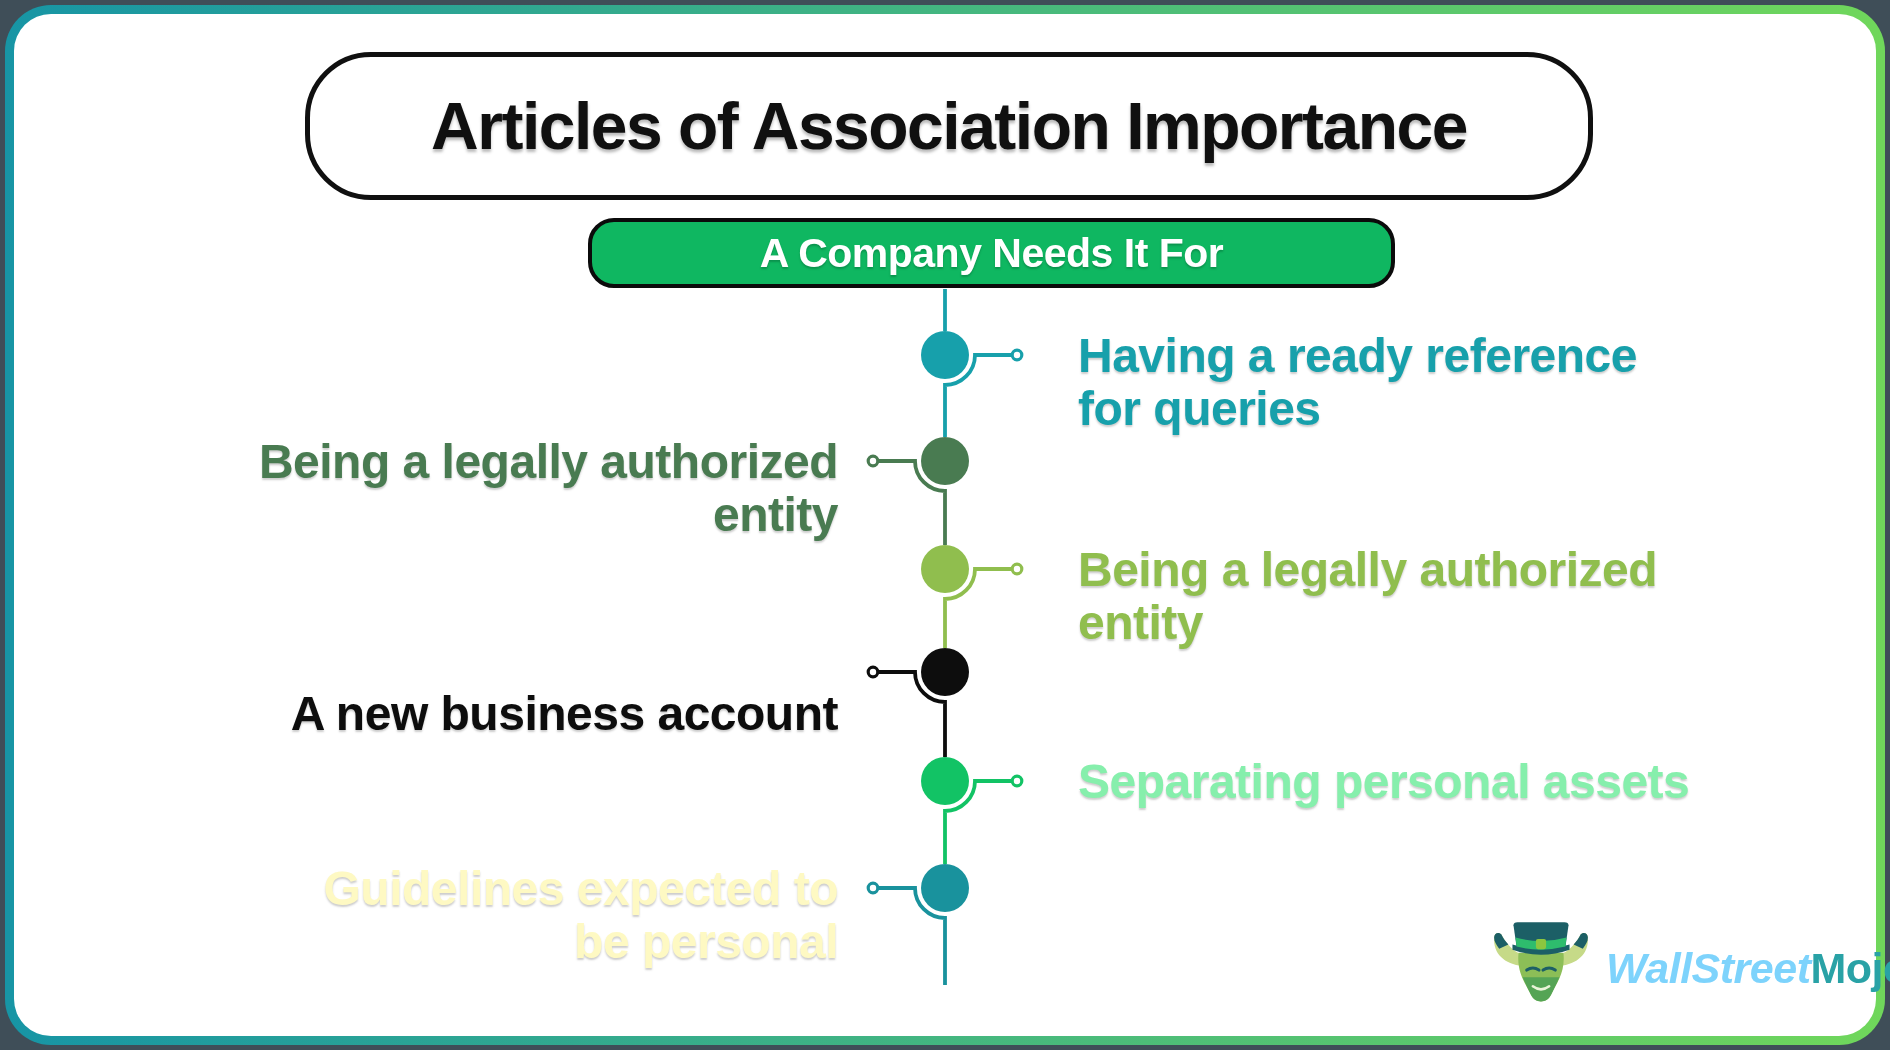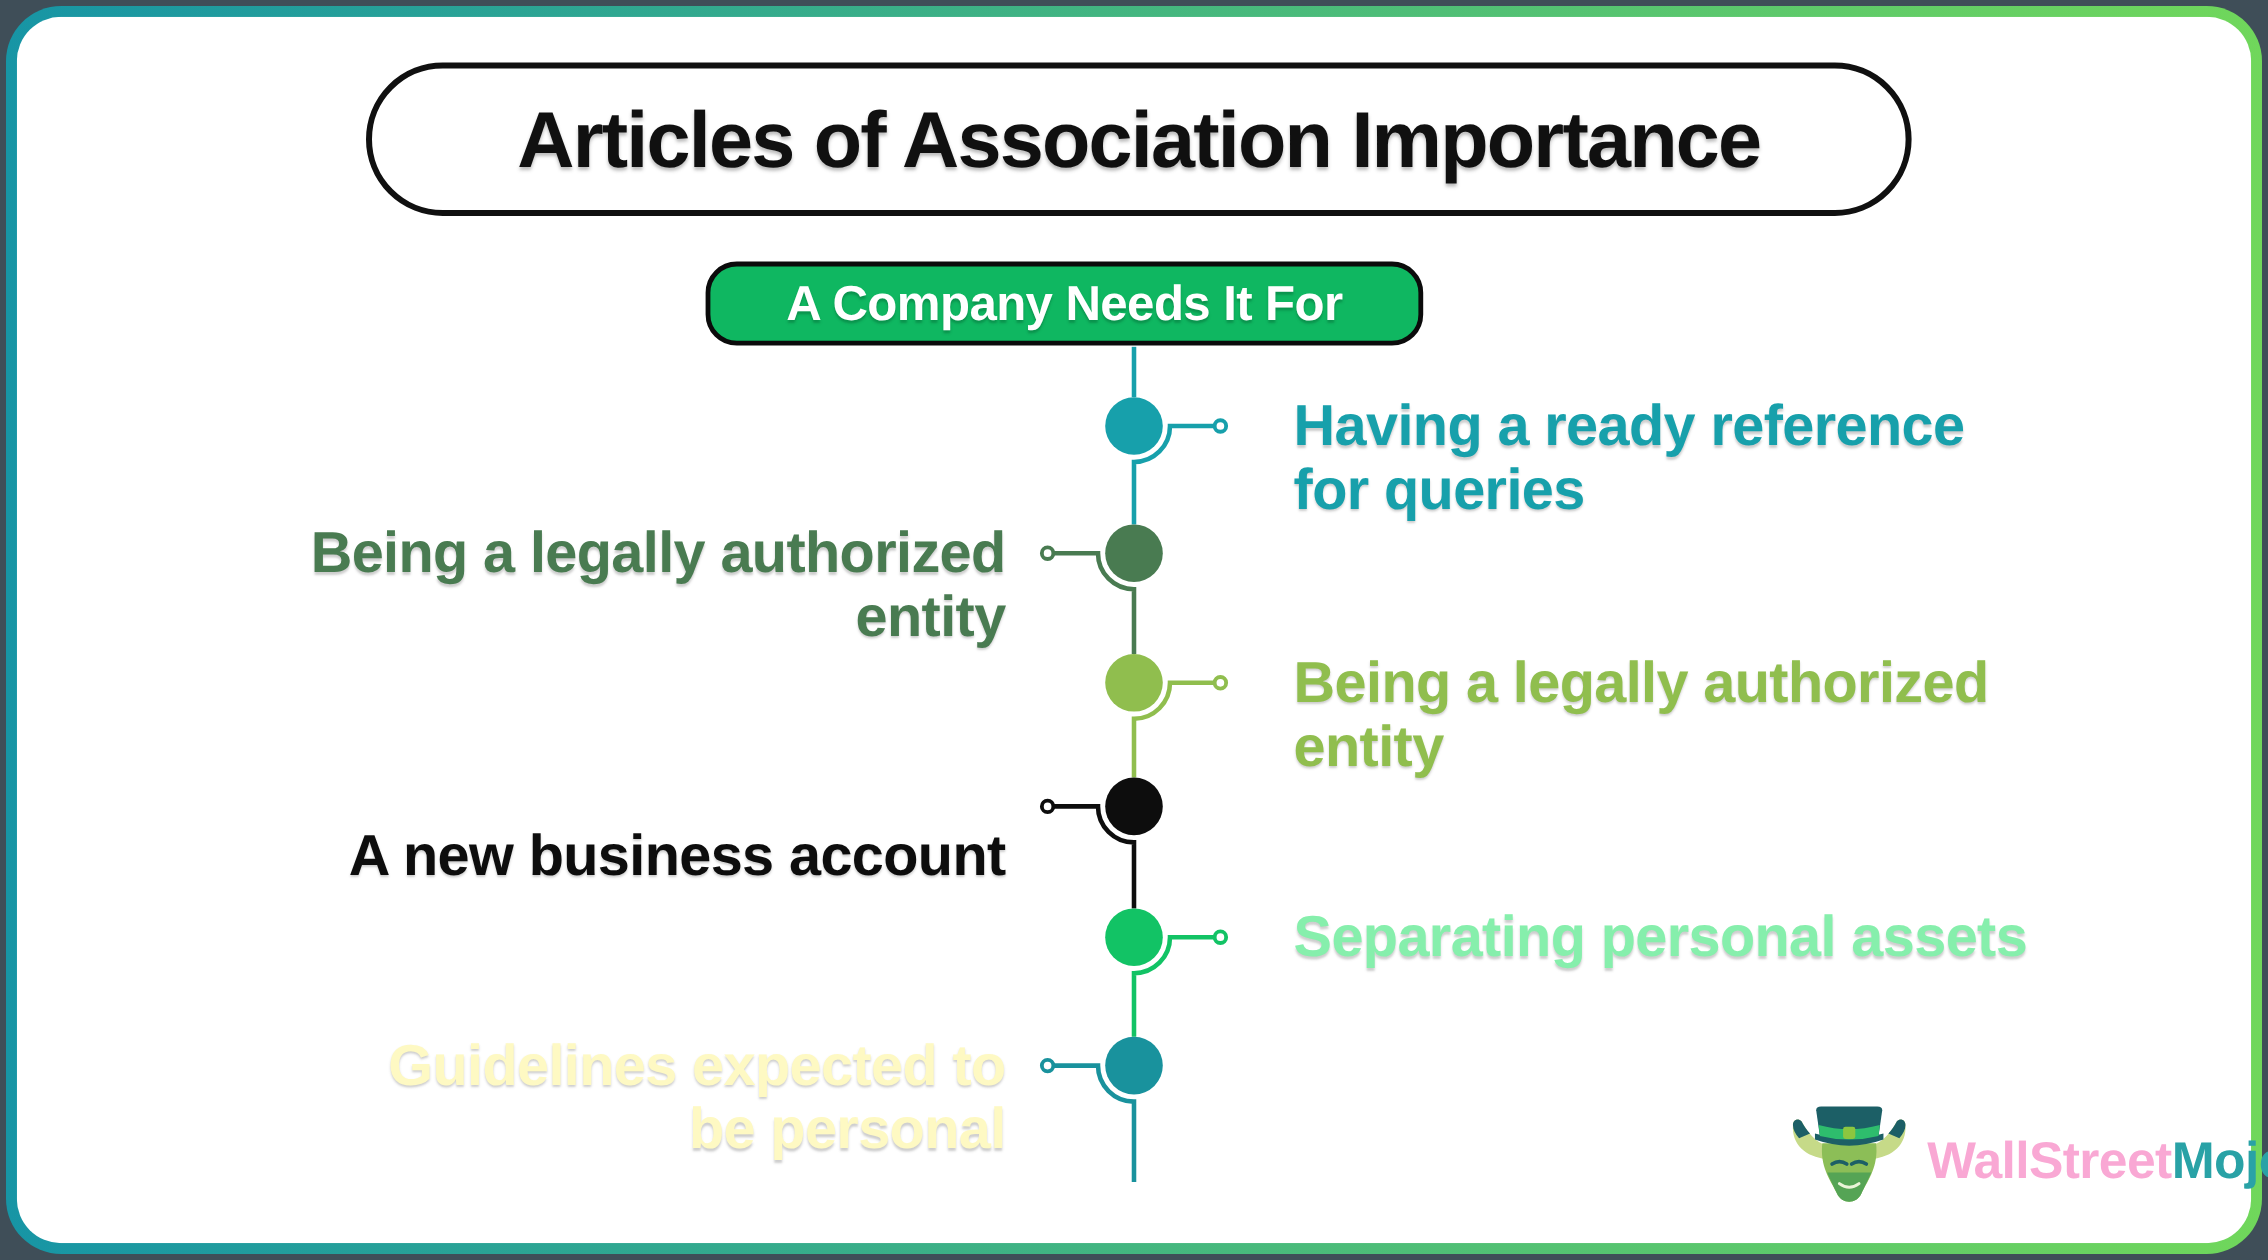--- a/index.html
+++ b/index.html
@@ -8,30 +8,30 @@
     font-family:"Liberation Sans",sans-serif;
     position:relative;
   }
   .canvas{position:absolute;inset:0;width:1890px;height:1050px;}
   .card{
     position:absolute;inset:5px;
     border:9px solid transparent;
     border-radius:46px;
   }
   .title-box{
-    position:absolute;left:305px;top:52px;width:1288px;height:128px;
+    position:absolute;left:305px;top:52px;width:1288px;height:148px;
     background:#ffffff;border:5px solid #101010;border-radius:66px;
     display:flex;align-items:center;justify-content:center;box-sizing:border-box;
   }
   .title-box h1{
     margin:0;font-size:66px;font-weight:bold;letter-spacing:-1.5px;color:#101010;
     text-shadow:0 3px 3px rgba(60,60,60,0.35);white-space:nowrap;
   }
   .subtitle-btn{
-    position:absolute;left:588px;top:218px;width:598px;height:70px;
+    position:absolute;left:588px;top:218px;width:807px;height:70px;
     border:4px solid #0b0b0b;border-radius:26px;box-sizing:border-box;
     display:flex;align-items:center;justify-content:center;text-align:right;
   }
   .subtitle-btn span{
     color:#ffffff;font-size:41px;font-weight:bold;letter-spacing:-0.5px;white-space:nowrap;
     text-shadow:0 2px 2px rgba(0,80,40,0.35);
   }
   #spine-svg{position:absolute;left:0;top:0;}
   .item{
     position:absolute;font-weight:bold;font-size:48px;line-height:53px;
@@ -116,16 +116,16 @@
       <path d="M30 33 C28 52 36 62 42 74 C46 83 58 83 62 74 C68 62 76 52 74 33 Z" fill="#8CBE57"></path>
       <path d="M42 74 C46 83 58 83 62 74 C64 70 67 64 70 57 L34 57 C37 64 40 70 42 74 Z" fill="#55A455"></path>
       <path d="M38 50 Q44 46 50 50" stroke="#1C5F66" stroke-width="3" fill="none" stroke-linecap="round"></path>
       <path d="M54 50 Q60 46 66 50" stroke="#1C5F66" stroke-width="3" fill="none" stroke-linecap="round"></path>
       <path d="M44 66 Q52 72 60 66" stroke="#EAF4D8" stroke-width="2.5" fill="none" stroke-linecap="round"></path>
       <path d="M24 30 Q52 40 80 30 L80 25 Q52 33 24 25 Z" fill="#1C5F66"></path>
       <path d="M28 27 L25 6 Q25 3 29 3 L75 3 Q79 3 79 6 L76 27 Q52 33 28 27 Z" fill="#1C5F66"></path>
       <path d="M28 27 L27 18 Q52 25 77 18 L76 27 Q52 33 28 27 Z" fill="#2EBD6D"></path>
       <rect x="47" y="19.5" width="10" height="10" rx="2" fill="#8CC63F"></rect>
     </svg>
-    <div class="logo-text"><span id="logo-p1" style="color: #f9a8d4;">WallStreet</span><span id="logo-p2" style="color: rgb(41, 162, 166);">Mojo</span></div>
+    <div class="logo-text"><span id="logo-p1" style="color: #7dd3fc; font-style: italic;">WallStreet</span><span id="logo-p2" style="color: rgb(41, 162, 166);">Mojo</span></div>
   </div>
 
 </div>
 
 </body></html>

